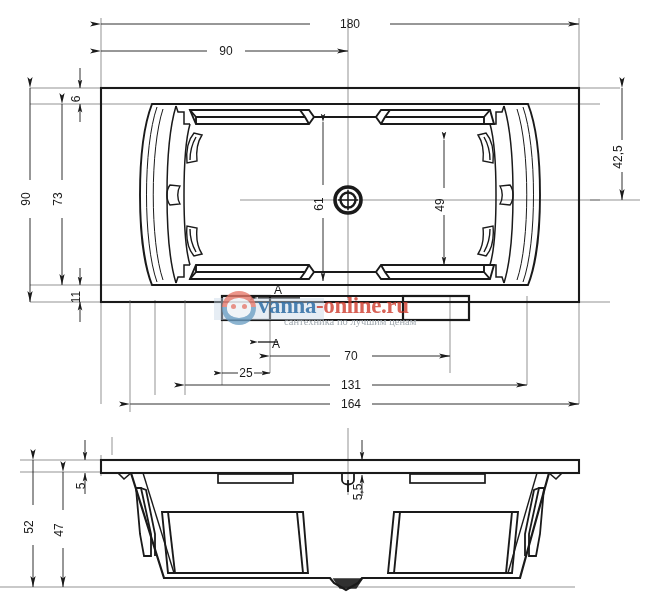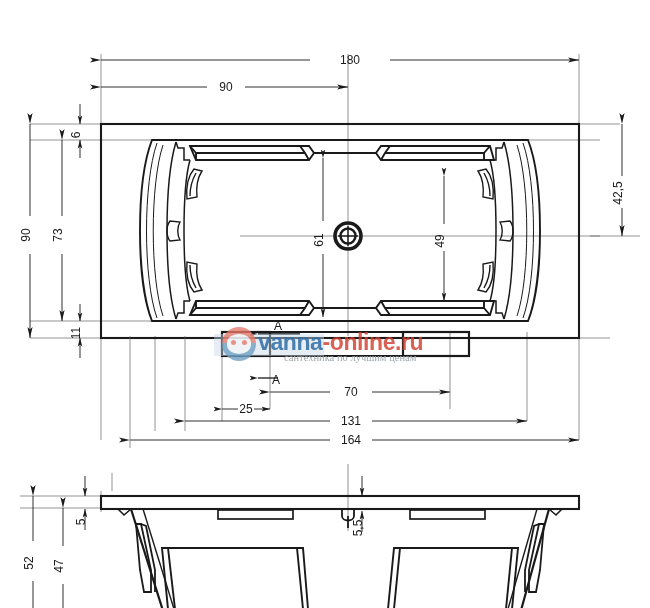--- a/index.html
+++ b/index.html
@@ -1,41 +1,41 @@
 <!DOCTYPE html>
 <html><head>
 <meta charset="utf-8">
 <style>
   html,body{margin:0;padding:0;background:#ffffff;}
   body{
     font-family:"Liberation Sans", sans-serif;
     width:650px;height:608px;overflow:hidden;position:relative;
   }
-  #stage{position:relative;width:650px;height:452px;background:#fff;margin-top:36px;}
+  #stage{position:relative;width:650px;height:452px;background:#fff;}
   svg{position:absolute;left:0;top:0;}
   .dimtext{
     font-family:"Liberation Sans", sans-serif;
     font-size:12px;fill:#1a1a1a;
   }
   .wm-wrap{
     position:absolute;pointer-events:none;
   }
   .wm-logo{
     position:absolute;left:222px;top:291px;width:34px;height:34px;border-radius:50%;
     overflow:hidden;opacity:.78;
   }
   .wm-logo .top{position:absolute;left:0;top:0;width:100%;height:46%;background:#e8796b;}
   .wm-logo .bot{position:absolute;left:0;bottom:0;width:100%;height:54%;background:#6c9fc4;}
   .wm-logo .face{position:absolute;left:14%;top:22%;width:72%;height:56%;background:#f4f7f9;border-radius:48% 48% 50% 50%;}
   .wm-logo .eye{position:absolute;top:38%;width:5px;height:5px;background:#e8796b;border-radius:50%;}
   .wm-logo .eye.l{left:26%;}
   .wm-logo .eye.r{right:26%;}
   .wm-text{
     position:absolute;left:258px;top:293px;
-    font-family:Liberation Sans, sans-serif;
+    font-family:Liberation Serif, serif;
     font-size:23px;font-weight:bold;letter-spacing:-0.4px;
     white-space:nowrap;
   }
   .wm-text .b{color:#2f6ea5;opacity:.85;}
   .wm-text .r{color:#cf3b2c;opacity:.80;}
   .wm-sub{
     position:absolute;left:284px;top:316px;
     font-family:Liberation Serif, serif;
     font-size:10.5px;color:#9aa3aa;white-space:nowrap;opacity:.95;
   }

